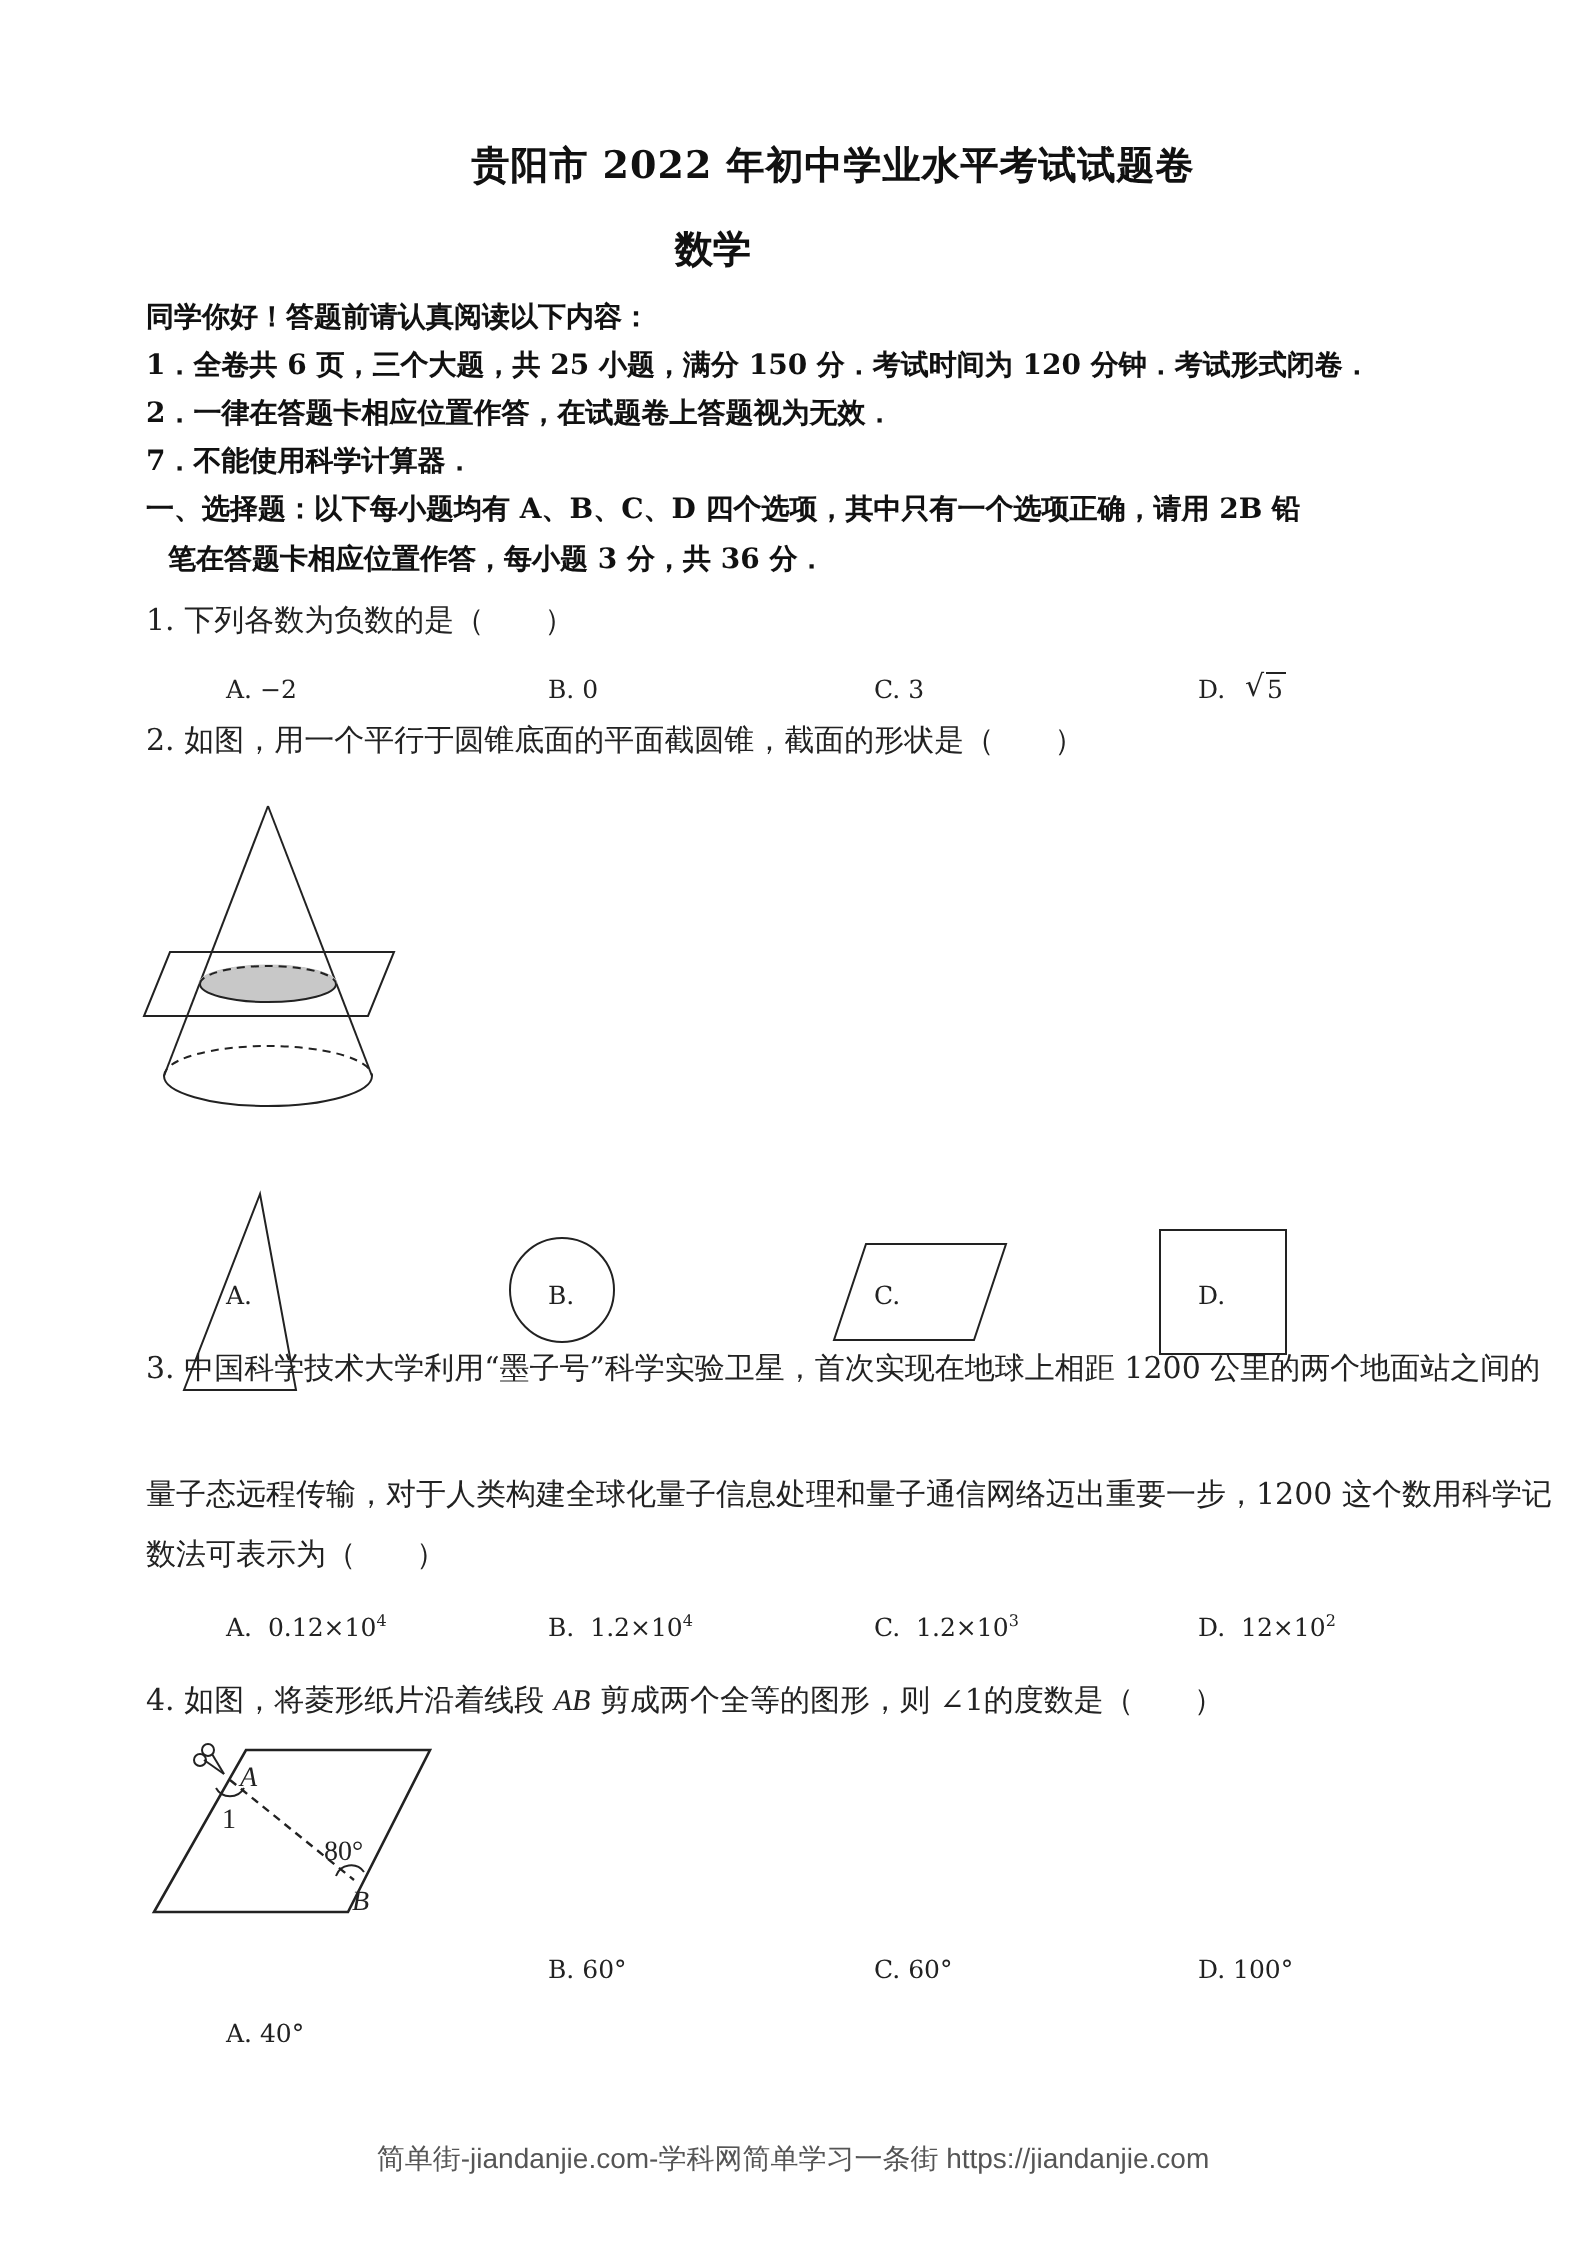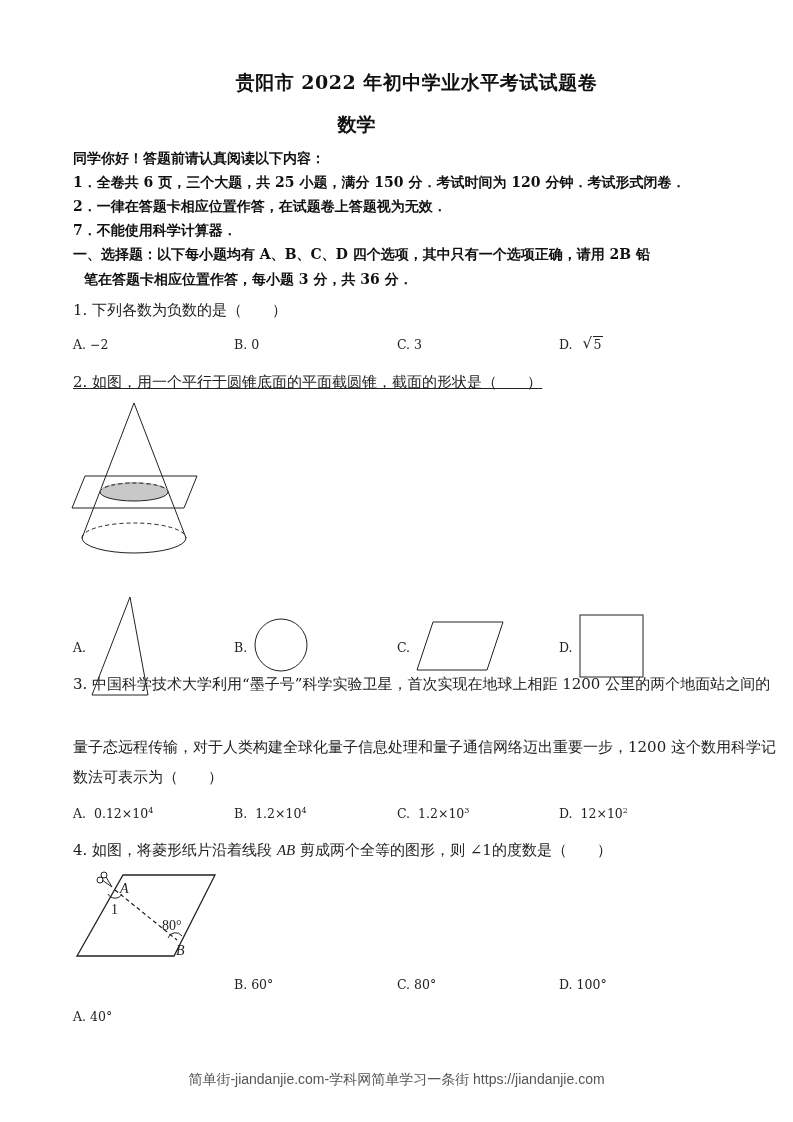--- a/index.html
+++ b/index.html
@@ -3,21 +3,21 @@
   <meta charset="utf-8">
   <style>
     * { margin: 0; padding: 0; box-sizing: border-box; }
     html, body { width: 793px; height: 1122px; background: #ffffff; overflow: hidden; }
     body { position: relative; color: #111; font-family: "DejaVu Serif", "Liberation Serif", serif; }
     .abs { position: absolute; white-space: nowrap; }
     .title { font-size: 19px; font-weight: bold; letter-spacing: 0.5px; padding-left: 40px; }
     .subtitle { font-size: 19px; font-weight: bold; }
     .bold { font-weight: bold; font-size: 14px; }
     .q { font-size: 15px; color: #222; }
-    .opt { font-size: 12.5px; color: #222; }
+    .opt { font-size: 12.5px; color: #222; margin-left: 40px; }
     sup { font-size: 8px; vertical-align: super; line-height: 0; }
     .sqrt { display: inline-block; position: relative; padding-left: 10px; }
     .sqrt .rad { position: absolute; left: 0; top: -3px; font-size: 15px; }
     .sqrt .arg { border-top: 1px solid #222; padding: 0 1px; }
     svg { position: absolute; overflow: visible; }
     .footer { font-family: Liberation Sans, sans-serif; font-size: 14px; color: #555; }
     i.math { font-style: italic; font-family: "Liberation Serif", serif; margin-top: 13px; }
   </style>
 </head>
 <body>
@@ -35,21 +35,21 @@
 
 <div class="abs q" style="left:73px;top:301px;">1. 下列各数为负数的是（　　）</div>
 <div class="abs opt" style="left:73px;top:337px;">A.  −2</div>
 <div class="abs opt" style="left:234px;top:337px;">B. 0</div>
 <div class="abs opt" style="left:397px;top:337px;">C. 3</div>
 <div class="abs opt" style="left:559px;top:337px;">
   <span>D.</span>
   <span class="sqrt" style="margin-left:6px;"><span class="rad">√</span><span class="arg">5</span></span>
 </div>
 
-<div class="abs q" style="left:73px;top:373px;text-decoration:underline;">2. 如图，用一个平行于圆锥底面的平面截圆锥，截面的形状是（　　）</div>
+<div class="abs q" style="left:73px;top:361px;">2. 如图，用一个平行于圆锥底面的平面截圆锥，截面的形状是（　　）</div>
 
 <svg style="left:60px;top:390px;" width="160" height="180">
 
   <polygon points="25,86 137,86 124,118 12,118" fill="none" stroke="#222" stroke-width="1"></polygon>
 
   <line x1="74" y1="13" x2="22" y2="148" stroke="#222" stroke-width="1"></line>
   <line x1="74" y1="13" x2="126" y2="148" stroke="#222" stroke-width="1"></line>
 
   <ellipse cx="74" cy="102" rx="34" ry="9" fill="#c8c8c8" stroke="#222" stroke-width="1"></ellipse>
   <path d="M40,102 A34,9 0 0 1 108,102" fill="none" stroke="#c8c8c8" stroke-width="1.5"></path>
@@ -114,16 +114,16 @@
     <line x1="46" y1="17" x2="52" y2="27"></line>
   </g>
   <text x="60" y="33" font-family="Liberation Serif, serif" font-style="italic" font-size="14" fill="#222">A</text>
   <text x="51" y="54" font-family="Liberation Serif, serif" font-size="14" fill="#222">1</text>
   <text x="102" y="70" font-family="Liberation Serif, serif" font-size="14" fill="#222">80°</text>
   <text x="116" y="95" font-family="Liberation Serif, serif" font-style="italic" font-size="14" fill="#222">B</text>
 </svg>
 
 <div class="abs opt" style="left:73px;top:1009px;">A. 40°</div>
 <div class="abs opt" style="left:234px;top:977px;">B. 60°</div>
-<div class="abs opt" style="left:397px;top:977px;">C. 80°</div>
+<div class="abs opt" style="left:397px;top:977px;">C. 60°</div>
 <div class="abs opt" style="left:559px;top:977px;">D. 100°</div>
 
 <div class="abs footer" style="left:0;width:793px;text-align:center;top:1071px;">简单街-jiandanjie.com-学科网简单学习一条街 https://jiandanjie.com</div>
 
 </body></html>

